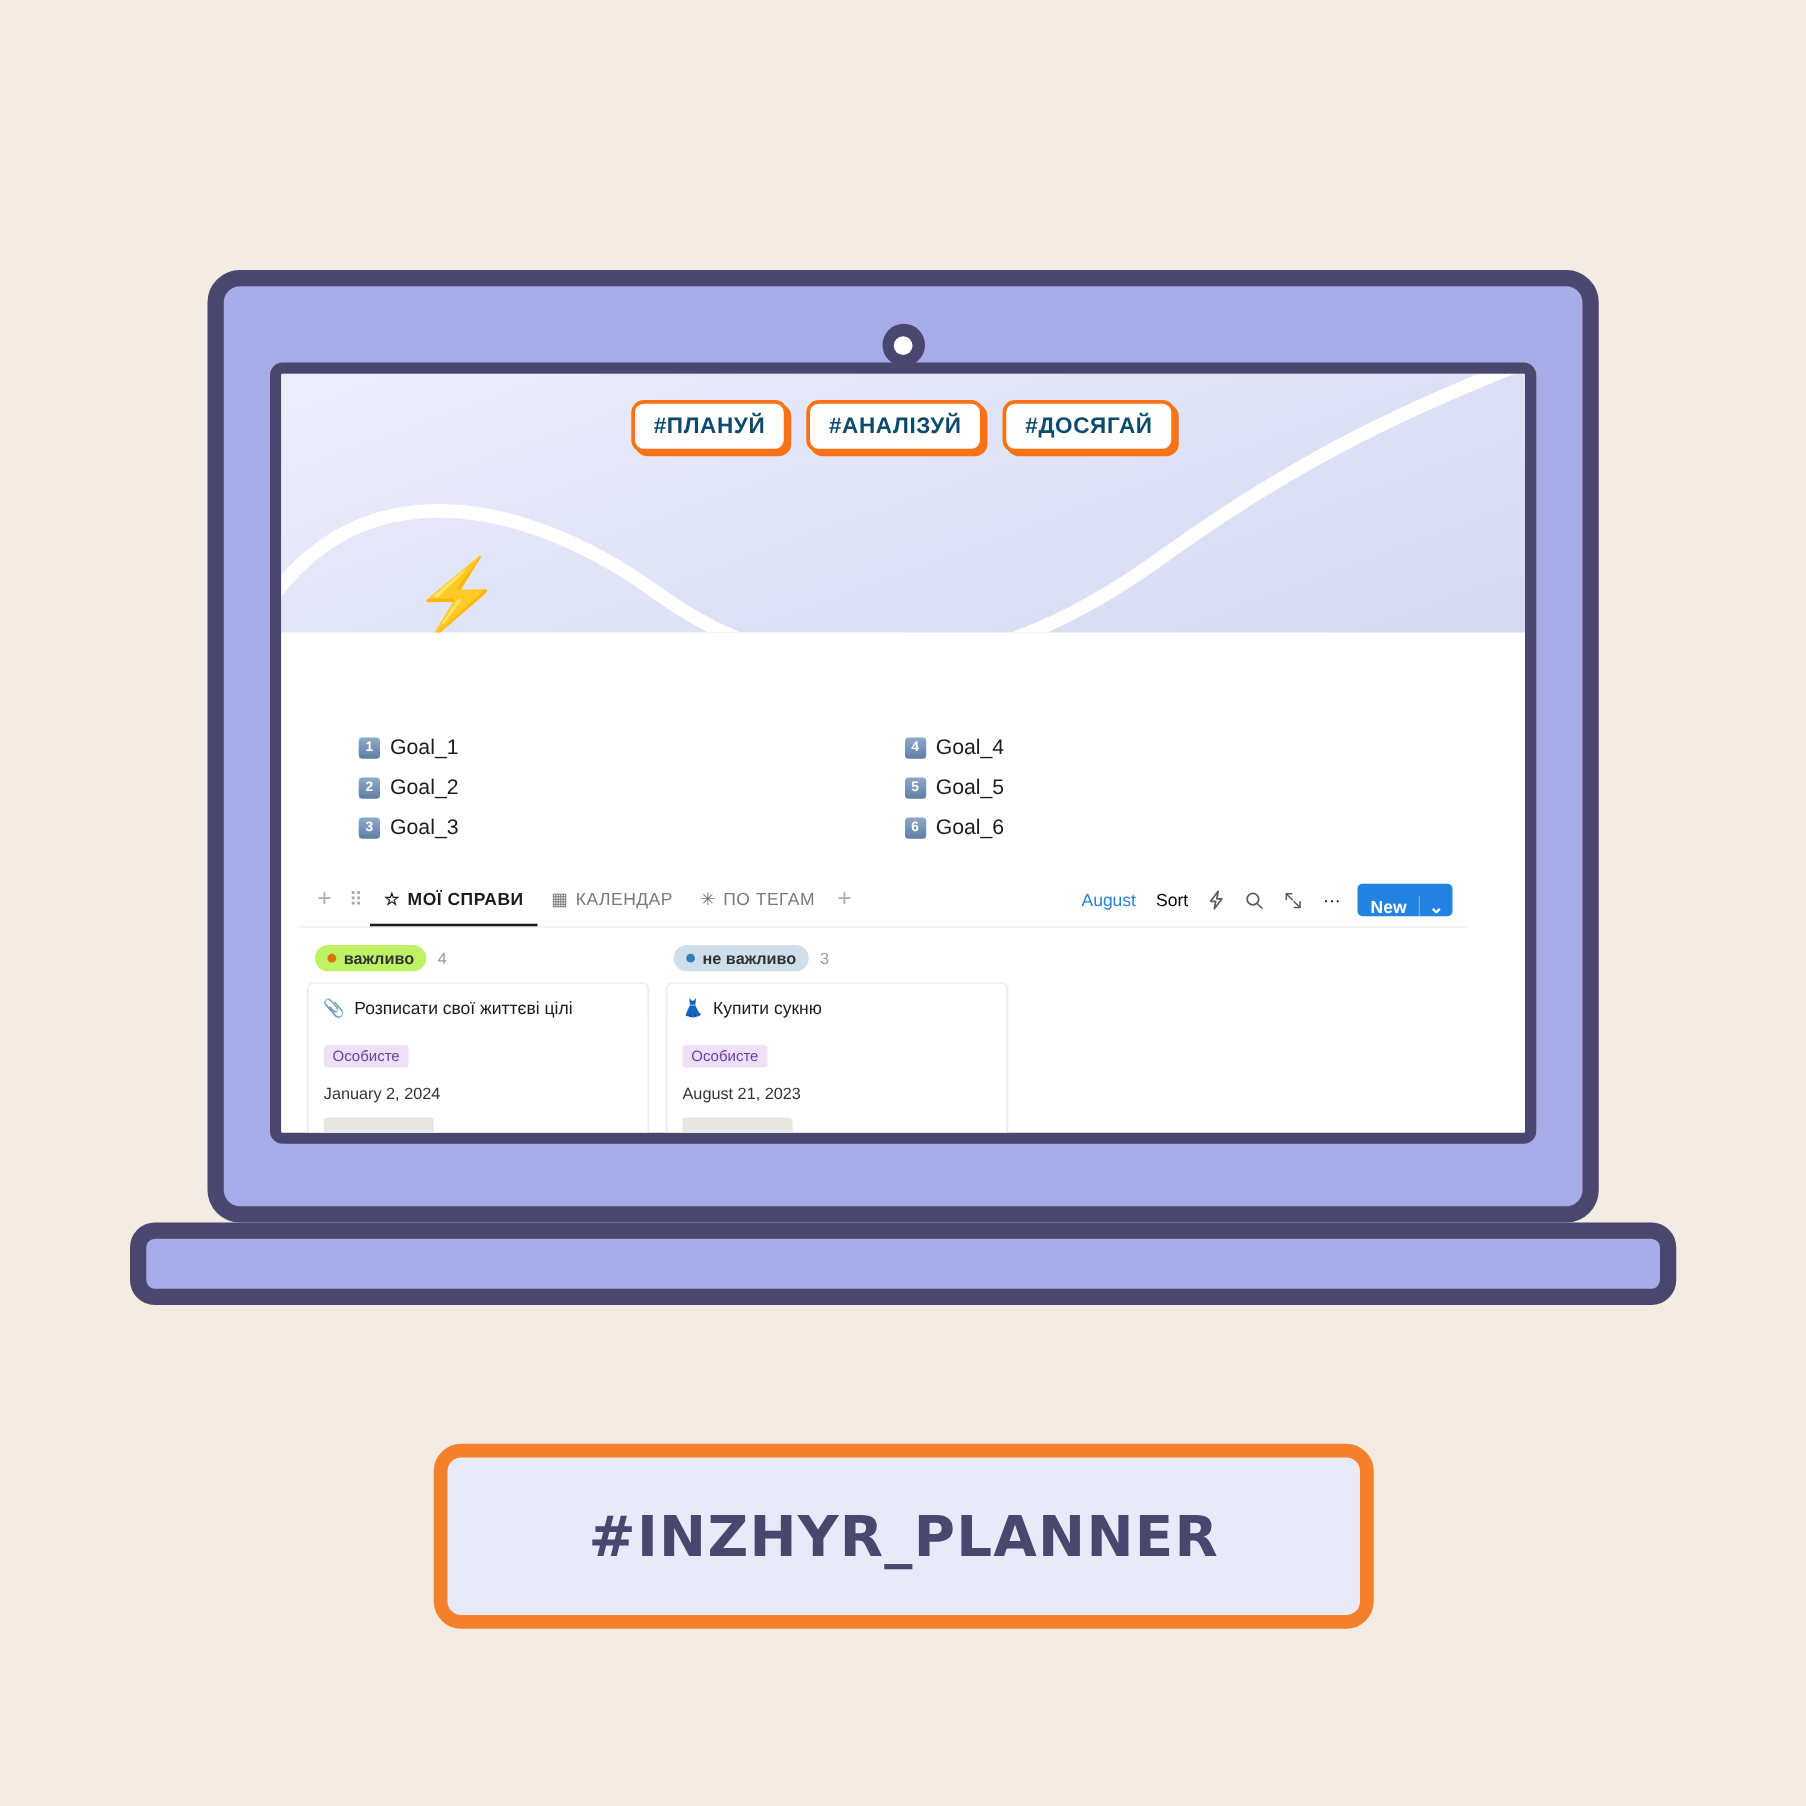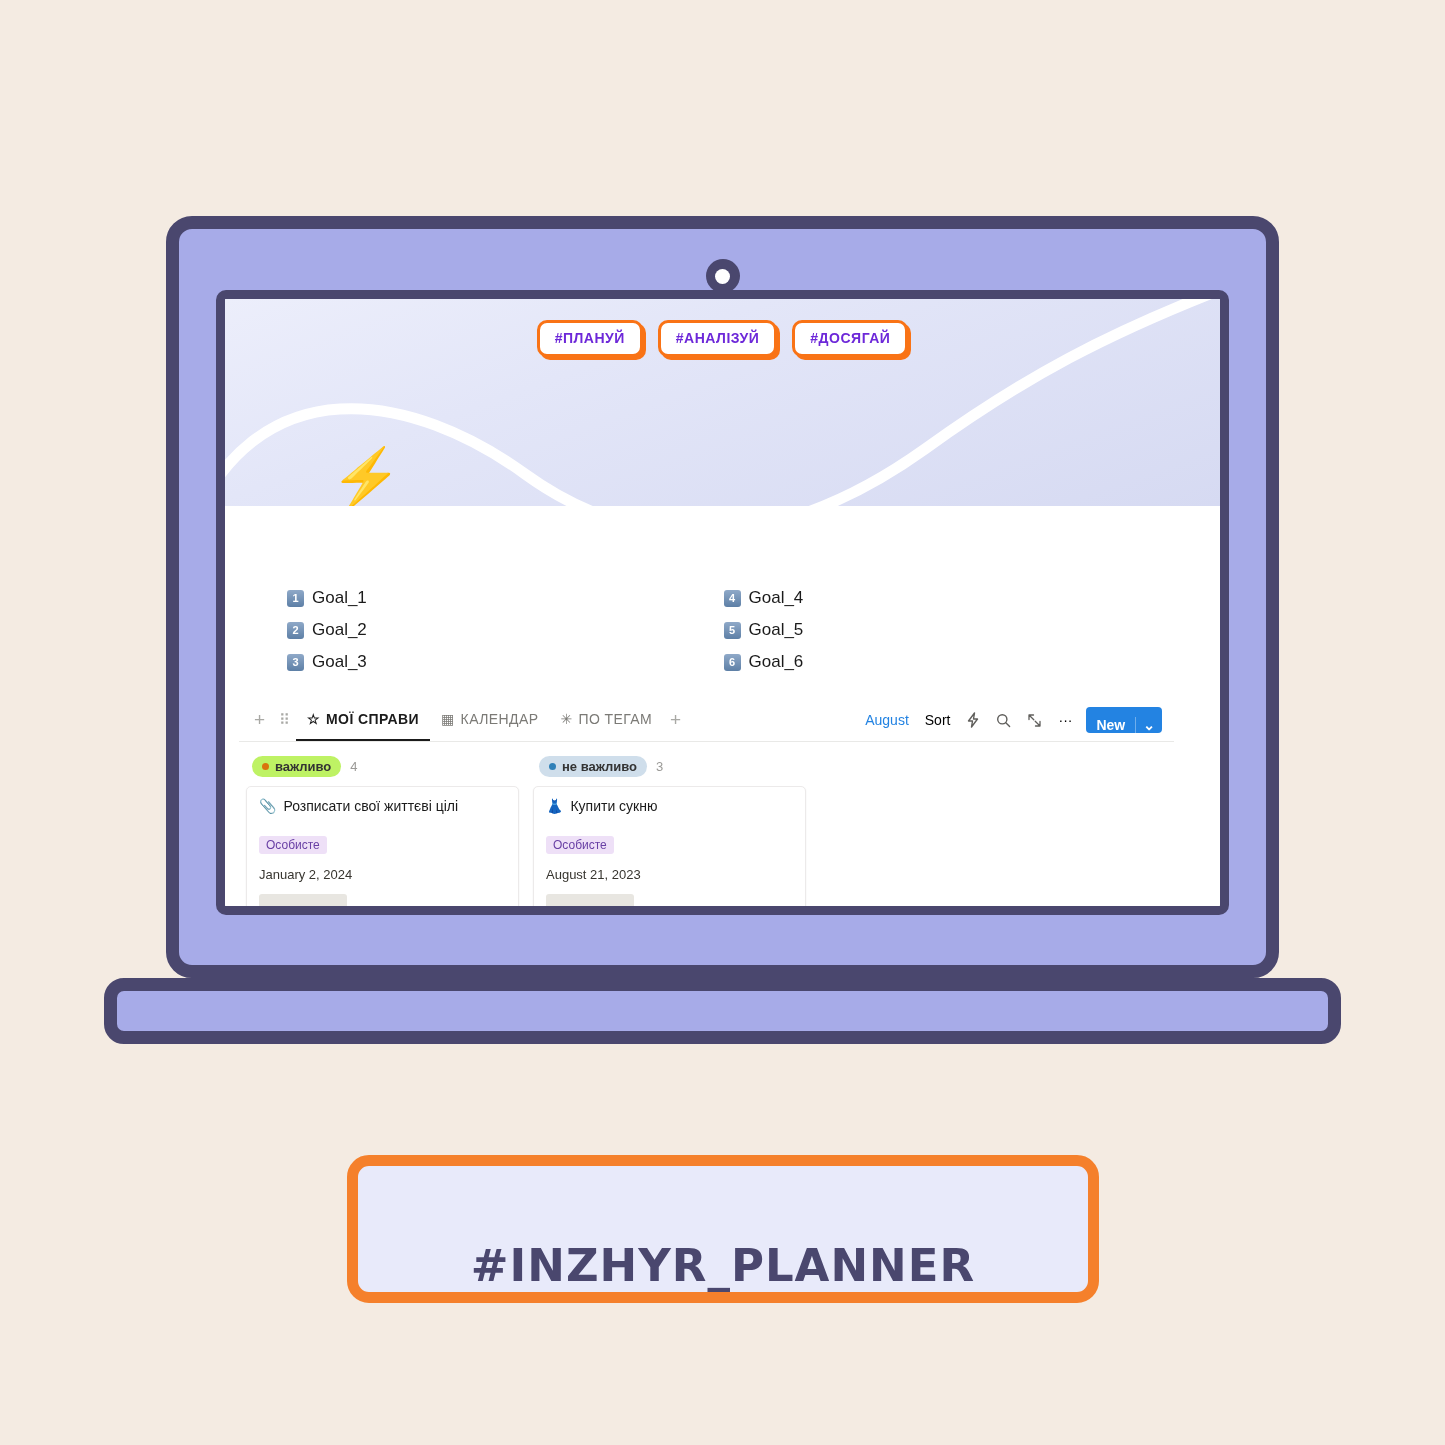--- a/index.html
+++ b/index.html
@@ -99,23 +99,23 @@
     display: flex;
     justify-content: center;
     gap: 15px;
     margin-top: 21px;
   }
   .pill {
     background: #ffffff;
     border: 3px solid #f97316;
     border-radius: 10px;
     padding: 7px 15px 8px;
-    font-size: 14px;
-    font-weight: bold;
-    color: #6d28d9;
+    font-size: 18px;
+    font-weight: bold;
+    color: #0c4a6e;
     letter-spacing: 0.5px;
     box-shadow: 3px 3px 0 #f97316;
     white-space: nowrap;
   }
 
   .bolt {
     position: absolute;
     z-index: 3;
     left: 105px; top: 150px;
     font-size: 58px;
@@ -306,21 +306,21 @@
 
   
   #bottom-banner {
     position: absolute;
     left: 347px; top: 1155px;
     width: 752px; height: 148px;
     background: #e8eafa;
     border: 11px solid #f5802b;
     border-radius: 22px;
     display: flex;
-    align-items: flex-end;
+    align-items: center;
     justify-content: center;
   }
   #bottom-banner .txt {
     font-size: 45px;
     font-weight: bold;
     color: #4a476e;
     letter-spacing: 1px;
     font-family: "DejaVu Sans", sans-serif;
   }
 </style>

